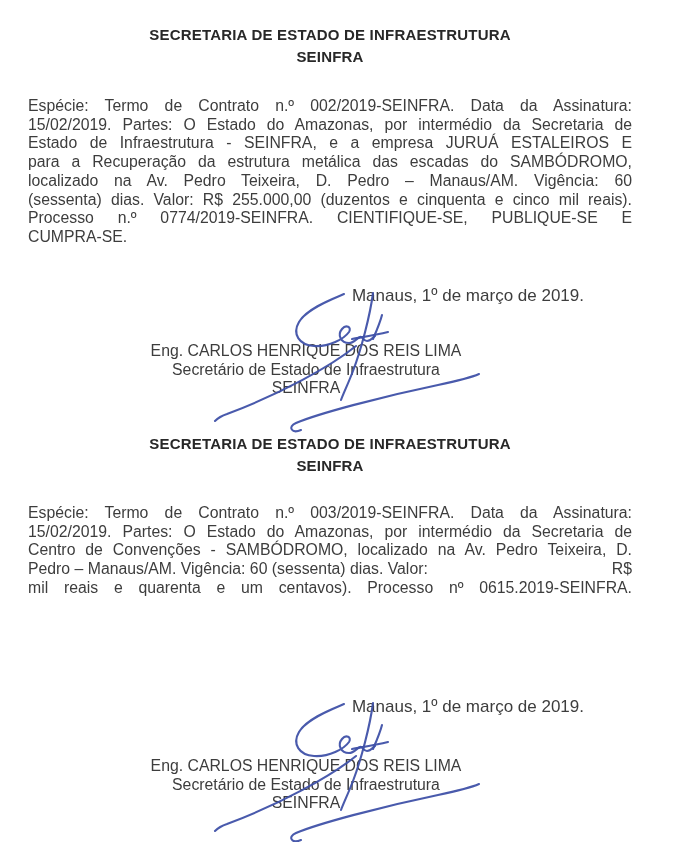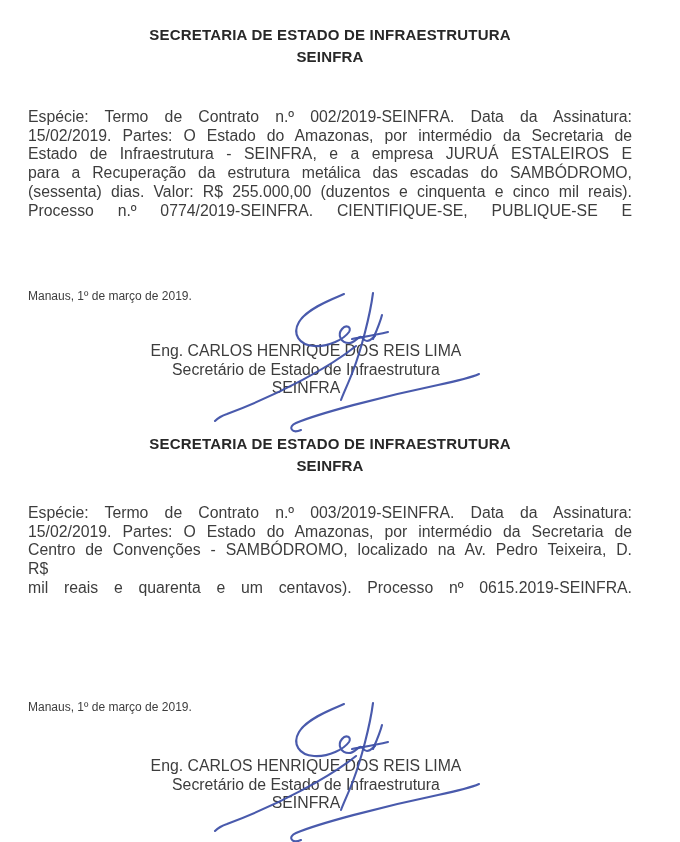--- a/index.html
+++ b/index.html
@@ -32,44 +32,46 @@
   .para .lline{text-align:left;}
   .para .flexline{display:flex;justify-content:space-between;}
   .sigblock{
     position:absolute;left:28px;width:556px;
     text-align:center;
     font-size:15.8px;line-height:18.7px;
     color:var(--text);
   }
   .dateline{
     position:absolute;left:28px;width:556px;
-    text-align:left;
-    font-size:12px;line-height:18.7px;
+    text-align:right;
+    font-size:17px;line-height:18.7px;
     color:var(--text);
   }
   .sig-svg{position:absolute;width:300px;height:150px;pointer-events:none;}
   .sig-svg path{fill:none;stroke:var(--ink);stroke-width:2.1;stroke-linecap:round;stroke-linejoin:round;opacity:.95;}
 </style>
 </head>
 <body>
 
 <div class="doc">
 
   <div class="title" style="top:24px">
     <div>SECRETARIA DE ESTADO DE INFRAESTRUTURA</div>
     <div>SEINFRA</div>
   </div>
 
-  <div class="para" style="top:108px">
+  <div class="para" style="top:97px">
       <div class="jline">Espécie: Termo de Contrato n.º 002/2019-SEINFRA. Data da Assinatura:</div>
       <div class="jline">15/02/2019. Partes: O Estado do Amazonas, por intermédio da Secretaria de</div>
       <div class="jline">Estado de Infraestrutura - SEINFRA, e a empresa JURUÁ ESTALEIROS E</div>
       <div class="jline">para a Recuperação da estrutura metálica das escadas do SAMBÓDROMO,</div>
+      <div class="jline">localizado na Av. Pedro Teixeira, D. Pedro – Manaus/AM. Vigência: 60</div>
       <div class="jline">(sessenta) dias. Valor: R$ 255.000,00 (duzentos e cinquenta e cinco mil reais).</div>
       <div class="jline">Processo n.º 0774/2019-SEINFRA. CIENTIFIQUE-SE, PUBLIQUE-SE E</div>
+      <div class="lline">CUMPRA-SE.</div>
     </div>
 
   <div class="dateline" style="top:287px">Manaus, 1º de março de 2019.</div>
 
   <div class="sigblock" style="top:342px">
     <div>Eng. CARLOS HENRIQUE DOS REIS LIMA</div>
     <div>Secretário de Estado de Infraestrutura</div>
     <div>SEINFRA</div>
   </div>
 
@@ -95,20 +97,21 @@
   <div class="title" style="top:433px">
     <div>SECRETARIA DE ESTADO DE INFRAESTRUTURA</div>
     <div>SEINFRA</div>
   </div>
 
   <div class="para" style="top:504px">
       <div class="jline">Espécie: Termo de Contrato n.º 003/2019-SEINFRA. Data da Assinatura:</div>
       <div class="jline">15/02/2019. Partes: O Estado do Amazonas, por intermédio da Secretaria de</div>
       <div class="jline">Centro de Convenções - SAMBÓDROMO, localizado na Av. Pedro Teixeira, D.</div>
       <div class="flexline">
+        <span>Pedro – Manaus/AM. Vigência: 60 (sessenta) dias. Valor:</span>
         <span>R$</span>
       </div>
       <div class="jline">mil reais e quarenta e um centavos). Processo nº 0615.2019-SEINFRA.</div>
     </div>
 
   <div class="dateline" style="top:698px">Manaus, 1º de março de 2019.</div>
 
   <div class="sigblock" style="top:757px">
     <div>Eng. CARLOS HENRIQUE DOS REIS LIMA</div>
     <div>Secretário de Estado de Infraestrutura</div>

